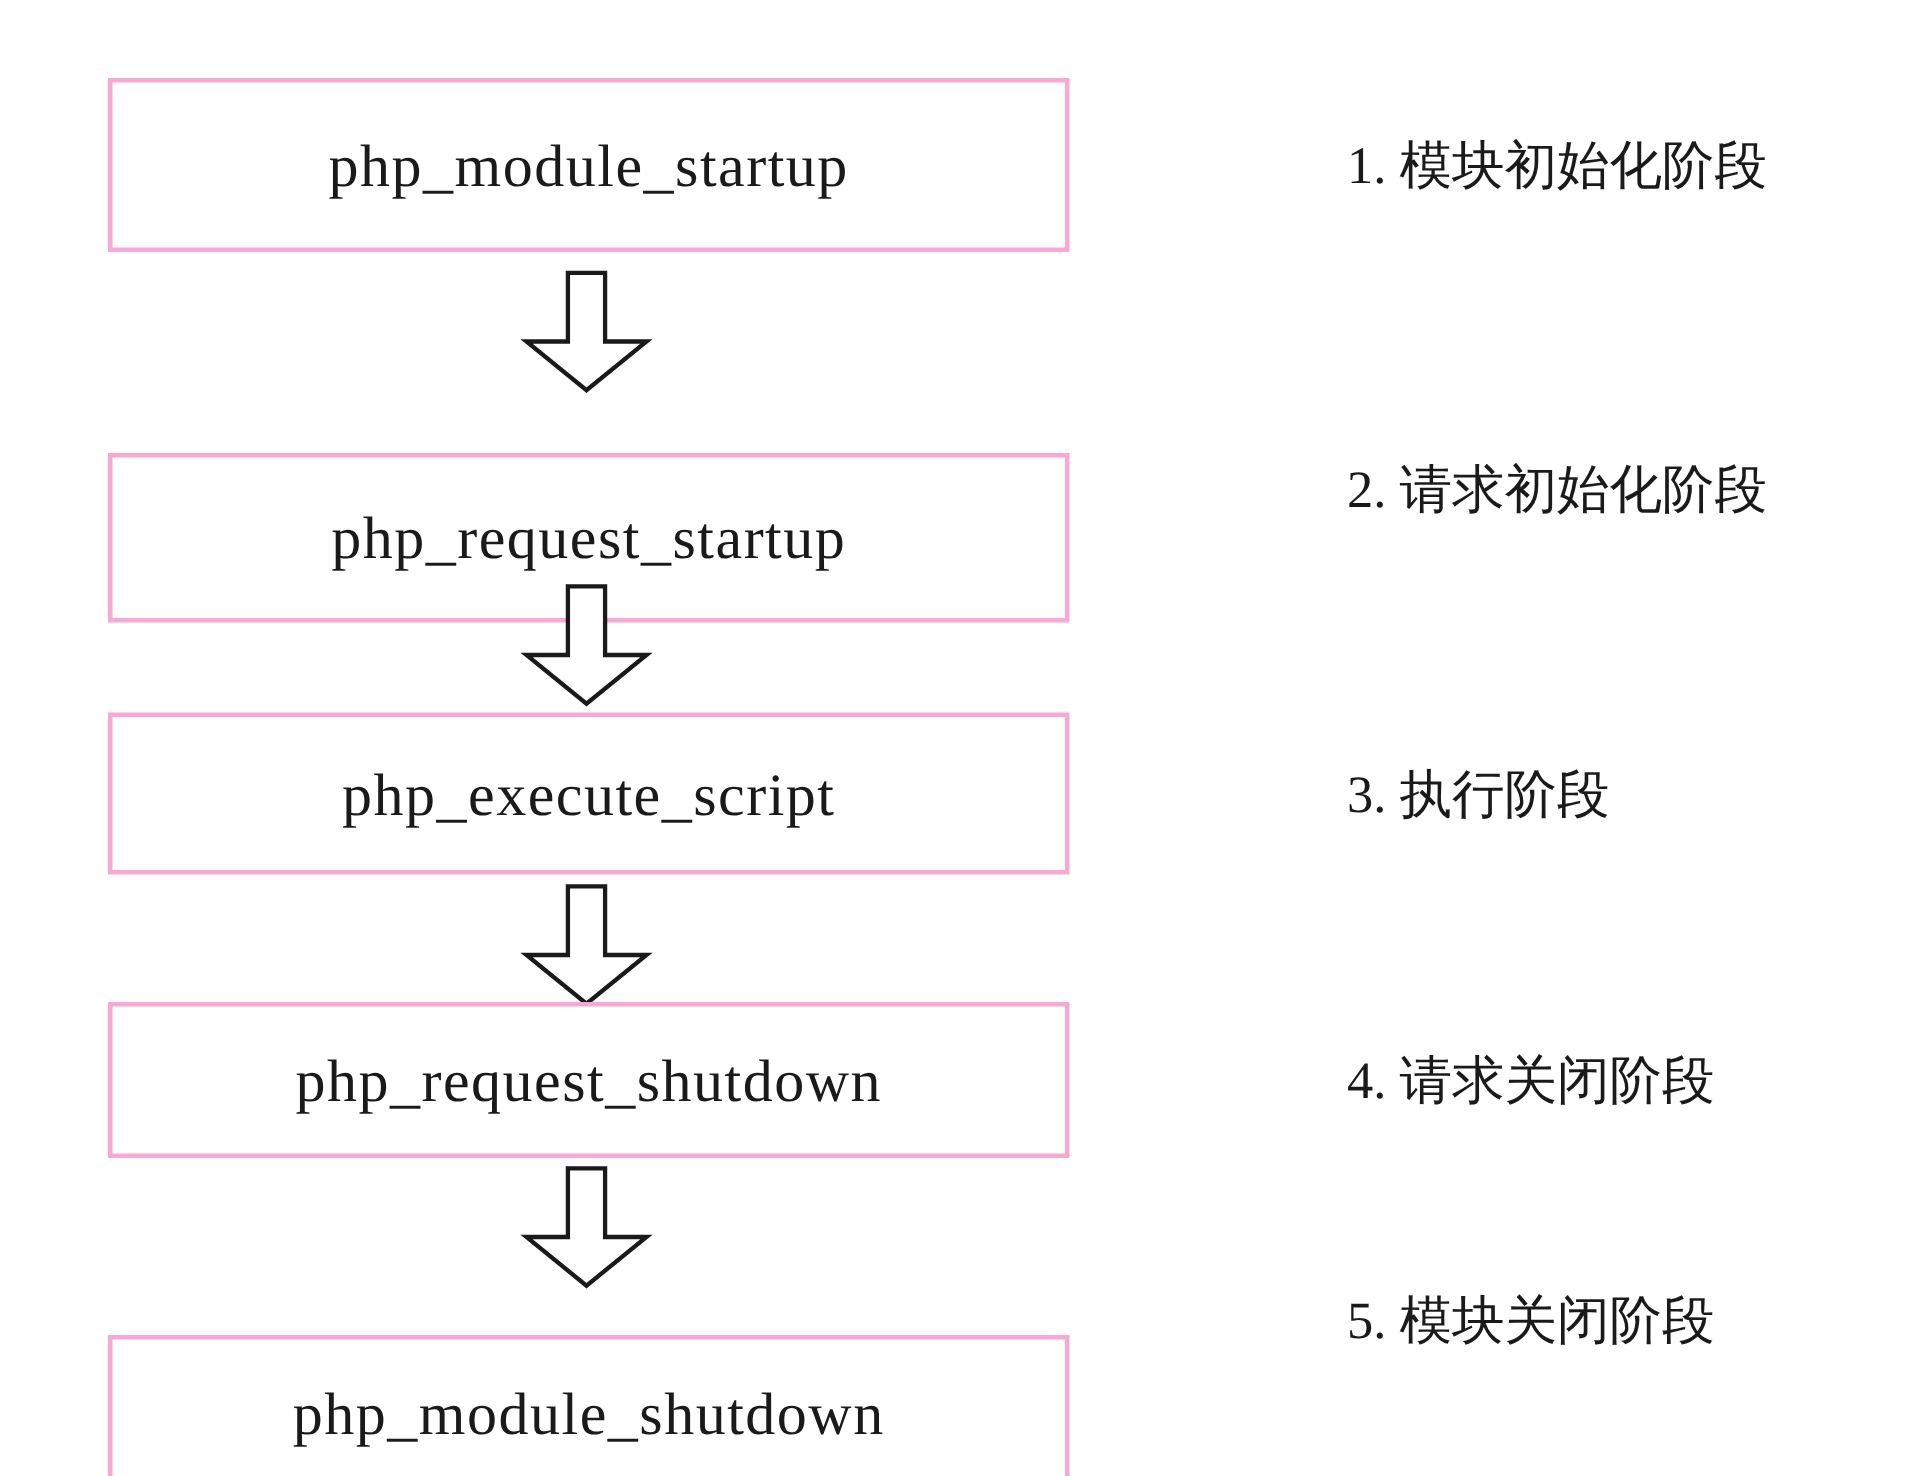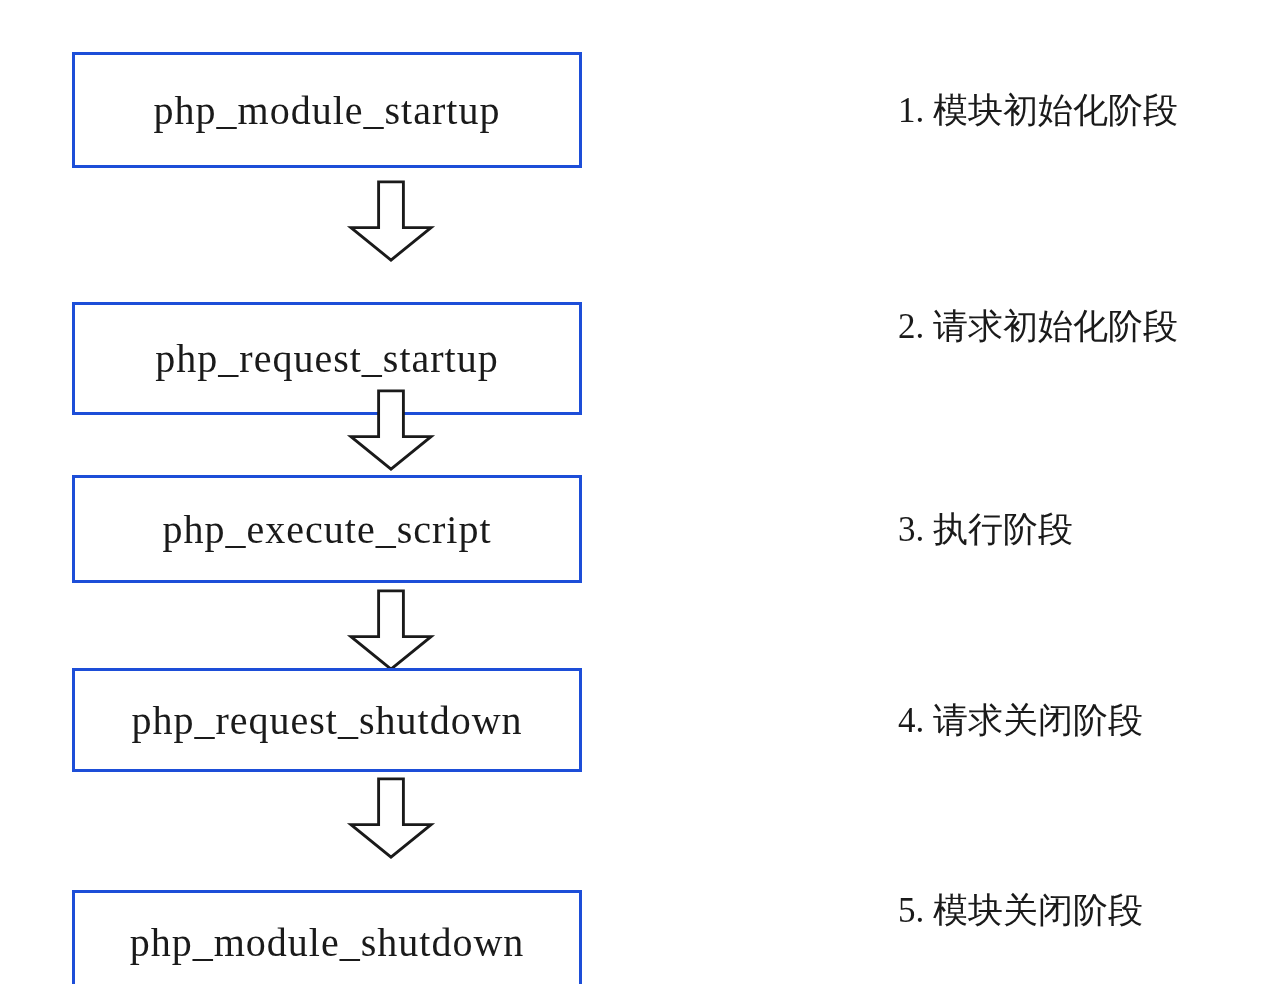--- a/index.html
+++ b/index.html
@@ -10,23 +10,23 @@
   }
   .canvas {
     position: relative;
     width: 1280px; height: 984px;
     background: #ffffff;
     overflow: hidden;
   }
   .flow-box {
     position: absolute;
     left: 72px;
-    width: 510px;
+    width: 641px;
     box-sizing: border-box;
-    border: 3px solid #1d4ed8;
+    border: 3px solid #f9a8d4;
     background: #ffffff;
     display: flex;
     align-items: center;
     justify-content: center;
   }
   .flow-box .box-text {
     font-size: 40px;
     color: #1a1a1a;
     letter-spacing: 1px;
     white-space: nowrap;
@@ -91,15 +91,15 @@
   </div>
   <div class="stage-label" style="top:668px;height:104px;">4. 请求关闭阶段</div>
 
   <svg class="down-arrow" style="top:777px;" viewBox="-2 -2 88 86" xmlns="http://www.w3.org/2000/svg">
     <polygon points="29,0 55,0 55,48 84,48 42,82 0,48 29,48"></polygon>
   </svg>
 
   <div class="flow-box" style="top:890px;height:105px;font-family:Liberation Serif, serif;">
     <span class="box-text">php_module_shutdown</span>
   </div>
-  <div class="stage-label" style="top:858px;height:105px;">5. 模块关闭阶段</div>
+  <div class="stage-label" style="top:828px;height:105px;">5. 模块关闭阶段</div>
 
 </div>
 
 </body></html>

